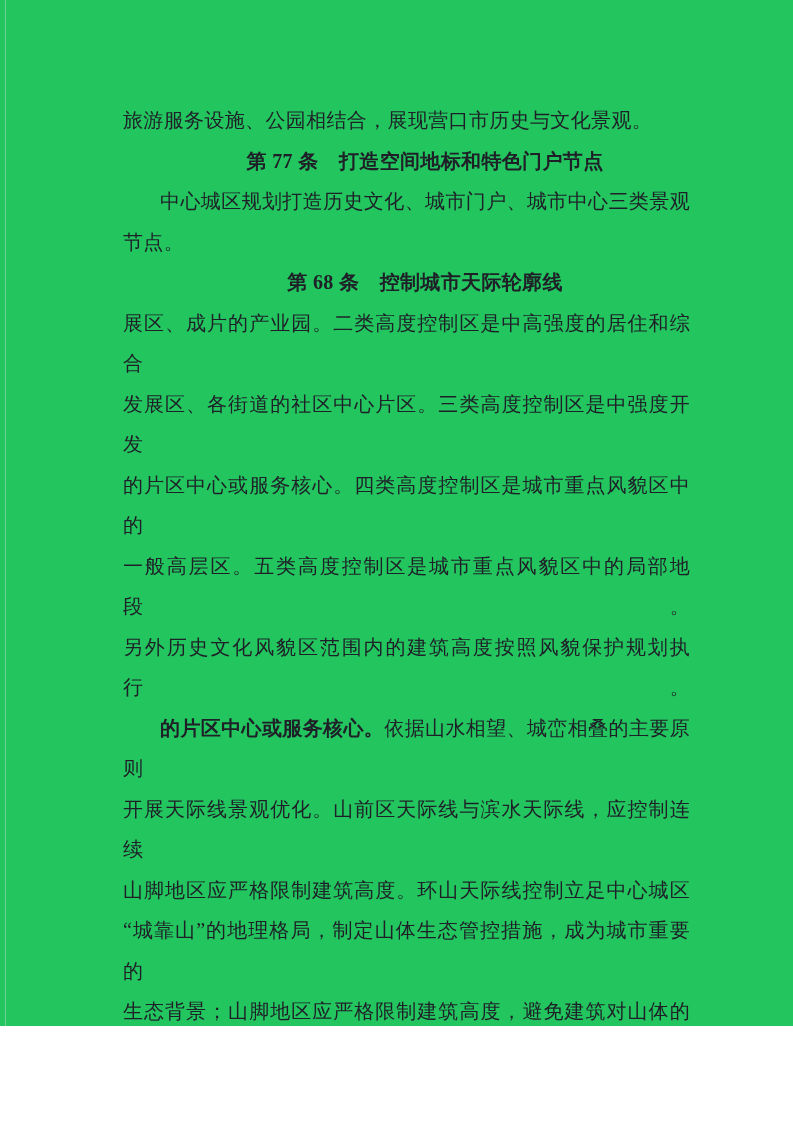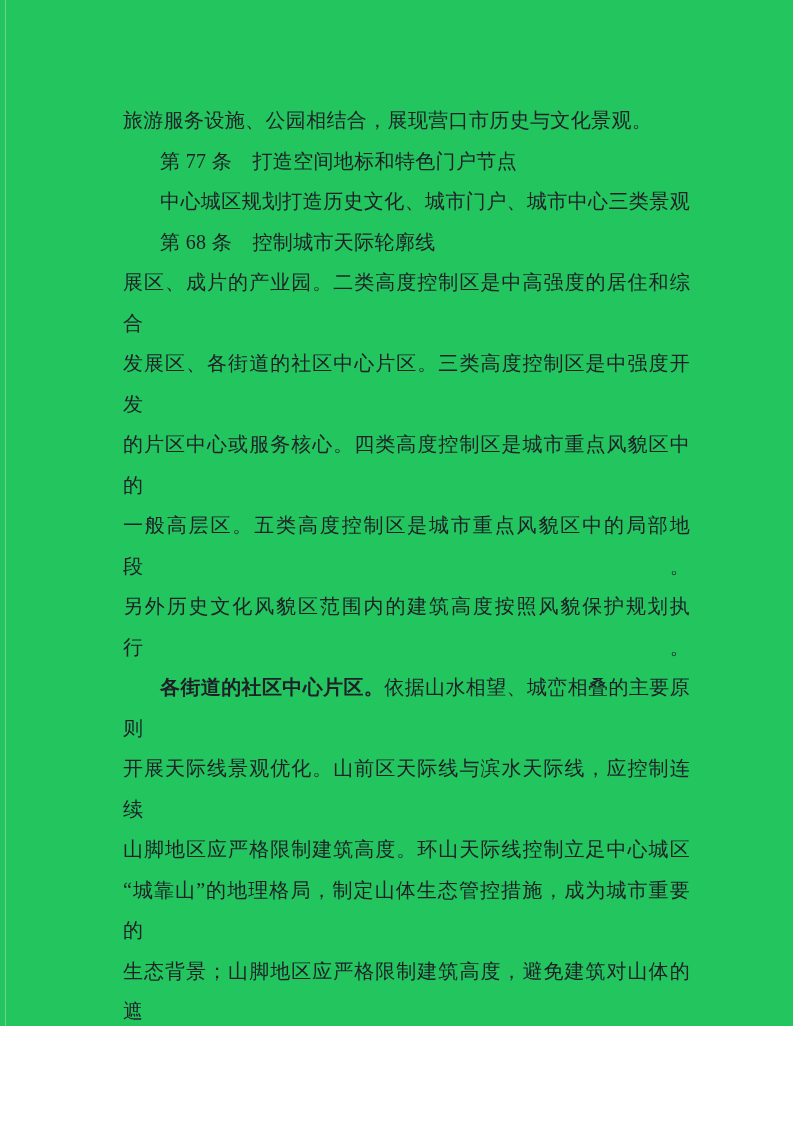--- a/index.html
+++ b/index.html
@@ -41,21 +41,22 @@
   }
   .line.fill {
     text-align: justify;
     text-align-last: justify;
     text-justify: inter-character;
   }
   .line .b {
     font-weight: 700;
   }
   .line.heading {
-    font-weight: 400;
+    font-weight: 700;
+    text-align: center;
   }
   .page-number {
     position: absolute;
     top: 1046px;
     left: 0;
     width: 100%;
     text-align: center;
     font-size: 14px;
     letter-spacing: 1px;
     color: #23232e;
@@ -73,27 +74,28 @@
 </style>
 </head>
 <body>
 
 <div class="page">
   <div class="scan-edge"></div>
   <div class="text-block" id="text-block">
       <div class="line"><span class="b"></span><span>旅游服务设施、公园相结合，展现营口市历史与文化景观。</span></div>
       <div class="line indent heading"><span class="b"></span><span>第 77 条　打造空间地标和特色门户节点</span></div>
       <div class="line indent fill"><span class="b"></span><span>中心城区规划打造历史文化、城市门户、城市中心三类景观</span></div>
+      <div class="line"><span class="b"></span><span>节点。</span></div>
       <div class="line indent heading"><span class="b"></span><span>第 68 条　控制城市天际轮廓线</span></div>
       <div class="line fill"><span class="b"></span><span>展区、成片的产业园。二类高度控制区是中高强度的居住和综合</span></div>
       <div class="line fill"><span class="b"></span><span>发展区、各街道的社区中心片区。三类高度控制区是中强度开发</span></div>
       <div class="line fill"><span class="b"></span><span>的片区中心或服务核心。四类高度控制区是城市重点风貌区中的</span></div>
       <div class="line fill"><span class="b"></span><span>一般高层区。五类高度控制区是城市重点风貌区中的局部地段。</span></div>
       <div class="line fill"><span class="b"></span><span>另外历史文化风貌区范围内的建筑高度按照风貌保护规划执行。</span></div>
-      <div class="line indent fill"><span class="b">各街道的社区中心片区。</span><span>依据山水相望、城峦相叠的主要原则</span></div>
+      <div class="line indent fill"><span class="b">的片区中心或服务核心。</span><span>依据山水相望、城峦相叠的主要原则</span></div>
       <div class="line fill"><span class="b"></span><span>开展天际线景观优化。山前区天际线与滨水天际线，应控制连续</span></div>
       <div class="line fill"><span class="b"></span><span>山脚地区应严格限制建筑高度。环山天际线控制立足中心城区</span></div>
       <div class="line fill"><span class="b"></span><span>“城靠山”的地理格局，制定山体生态管控措施，成为城市重要的</span></div>
       <div class="line fill"><span class="b"></span><span>生态背景；山脚地区应严格限制建筑高度，避免建筑对山体的遮</span></div>
     </div>
   <div class="page-number">57</div>
   <div class="scan-dot"></div>
 </div>
 
 </body></html>

